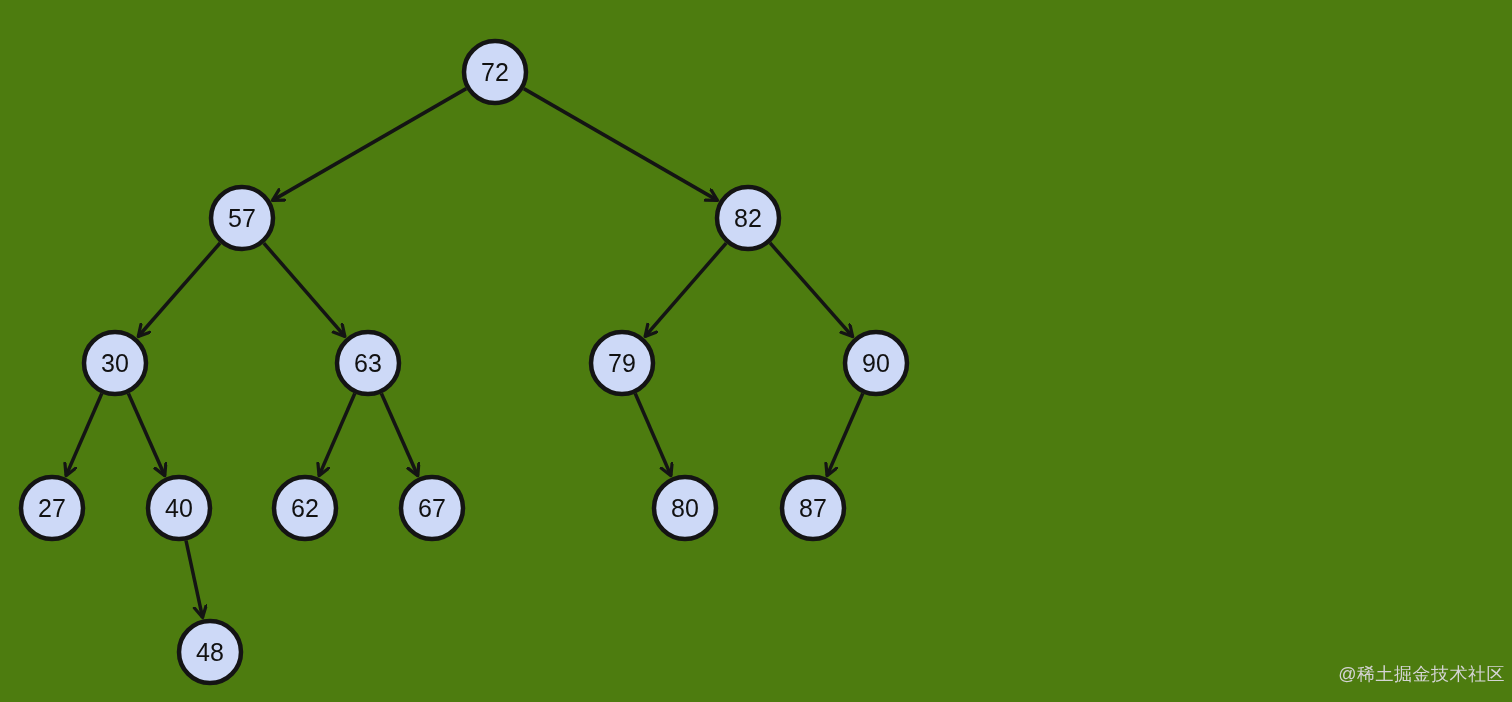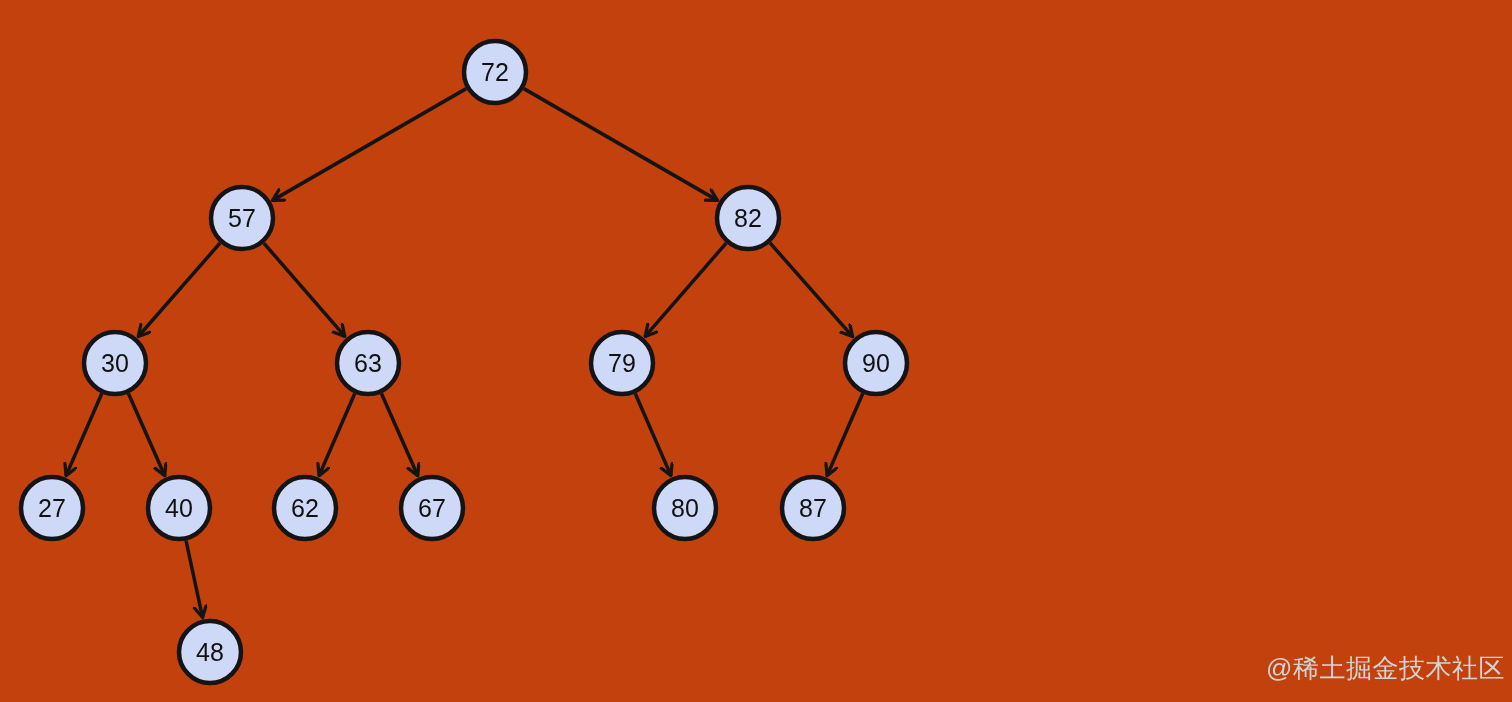--- a/index.html
+++ b/index.html
@@ -4,39 +4,39 @@
 <style>
   html, body {
     margin: 0;
     padding: 0;
     background: #ffffff;
   }
   .stage {
     position: relative;
     width: 1512px;
     height: 702px;
-    background: #c2410c;
+    background: #4d7c0f;
     overflow: hidden;
     font-family: "Liberation Sans", sans-serif;
   }
   .stage svg {
     position: absolute;
     left: 0;
     top: 0;
     display: block;
   }
   .node-label {
     font-family: "Liberation Sans", sans-serif;
     font-weight: 400;
   }
   .watermark {
     position: absolute;
     right: 7px;
     bottom: 16px;
-    font-size: 26px;
+    font-size: 18px;
     letter-spacing: 0.5px;
     user-select: none;
     pointer-events: none;
   }
 </style>
 </head>
 <body>
 
 <div class="stage">
   <svg width="1512" height="702" viewBox="0 0 1512 702" xmlns="http://www.w3.org/2000/svg">

